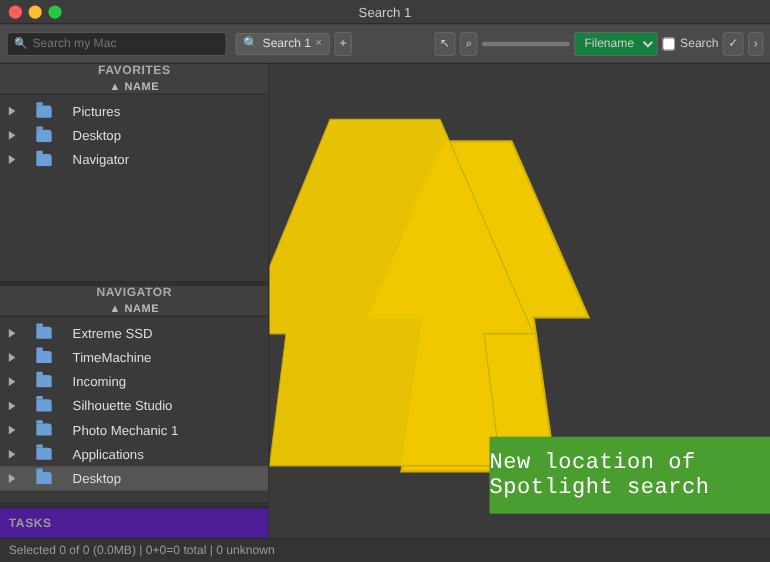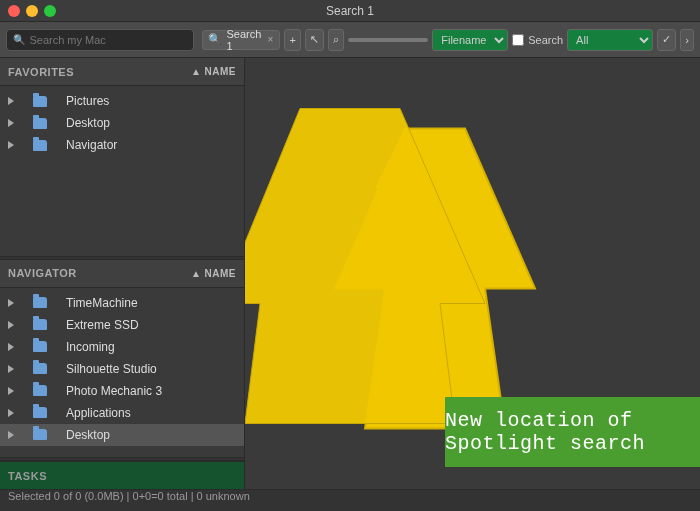--- a/index.html
+++ b/index.html
@@ -175,20 +175,21 @@
       display: flex;
       align-items: center;
       justify-content: space-between;
       padding: 0 8px;
       border-bottom: 1px solid #2a2a2a;
       font-size: 11px;
       color: #aaa;
       font-weight: 600;
       text-transform: uppercase;
       letter-spacing: 0.5px;
+      flex-direction: column;
     }
     .sidebar-sort-btn {
       display: flex;
       align-items: center;
       gap: 2px;
       cursor: pointer;
       color: #bbb;
       font-size: 10px;
     }
     .sidebar-items {
@@ -234,21 +235,21 @@
 
     .sidebar-divider {
       height: 4px;
       background: #333;
       border-top: 1px solid #2a2a2a;
       border-bottom: 1px solid #2a2a2a;
     }
 
     .sidebar-bottom {
       height: 28px;
-      background: #14532d;
+      background: #4c1d95;
       border-top: 1px solid #2a2a2a;
       display: flex;
       align-items: center;
       padding: 0 8px;
       font-size: 11px;
       color: #999;
       font-weight: 600;
       text-transform: uppercase;
       letter-spacing: 0.5px;
     }
@@ -292,20 +293,21 @@
       font-family: 'Courier New', Courier, monospace;
       letter-spacing: 0.5px;
     }
 
     
     .status-bar {
       height: 22px;
       background: #333;
       border-top: 1px solid #2a2a2a;
       display: flex;
+      align-items: center;
       padding: 0 8px;
       font-size: 11px;
       color: #999;
       position: absolute;
       bottom: 0;
       left: 0;
       right: 0;
     }
   </style>
 </head>
@@ -343,25 +345,20 @@
     <div class="slider-area">
       <div class="slider-track"></div>
     </div>
     <select class="toolbar-select">
       <option>Filename</option>
       <option>Date</option>
       <option>Size</option>
     </select>
     <input type="checkbox" class="toolbar-checkbox" style="">
     <span class="toolbar-label">Search</span>
-    <select class="toolbar-select">
-      <option>All</option>
-      <option>Images</option>
-      <option>Documents</option>
-    </select>
     <div class="toolbar-btn">✓</div>
     <div class="toolbar-btn">›</div>
   </div>
 </div>
 
 <div class="main-content">
 
   <div class="sidebar">
 
     <div class="sidebar-section">
@@ -392,41 +389,41 @@
 
     <div class="sidebar-section">
       <div class="sidebar-header">
         <span>Navigator</span>
         <div class="sidebar-sort-btn">▲ Name</div>
       </div>
       <div class="sidebar-items">
         <div class="sidebar-item">
           <span class="triangle"></span>
           <span class="folder-icon"></span>
+          <span>Extreme SSD</span>
+        </div>
+        <div class="sidebar-item">
+          <span class="triangle"></span>
+          <span class="folder-icon"></span>
           <span>TimeMachine</span>
         </div>
         <div class="sidebar-item">
           <span class="triangle"></span>
           <span class="folder-icon"></span>
-          <span>Extreme SSD</span>
-        </div>
-        <div class="sidebar-item">
-          <span class="triangle"></span>
-          <span class="folder-icon"></span>
           <span>Incoming</span>
         </div>
         <div class="sidebar-item">
           <span class="triangle"></span>
           <span class="folder-icon"></span>
           <span>Silhouette Studio</span>
         </div>
         <div class="sidebar-item">
           <span class="triangle"></span>
           <span class="folder-icon"></span>
-          <span>Photo Mechanic 3</span>
+          <span>Photo Mechanic 1</span>
         </div>
         <div class="sidebar-item">
           <span class="triangle"></span>
           <span class="folder-icon"></span>
           <span>Applications</span>
         </div>
         <div class="sidebar-item selected">
           <span class="triangle"></span>
           <span class="folder-icon"></span>
           <span>Desktop</span>

